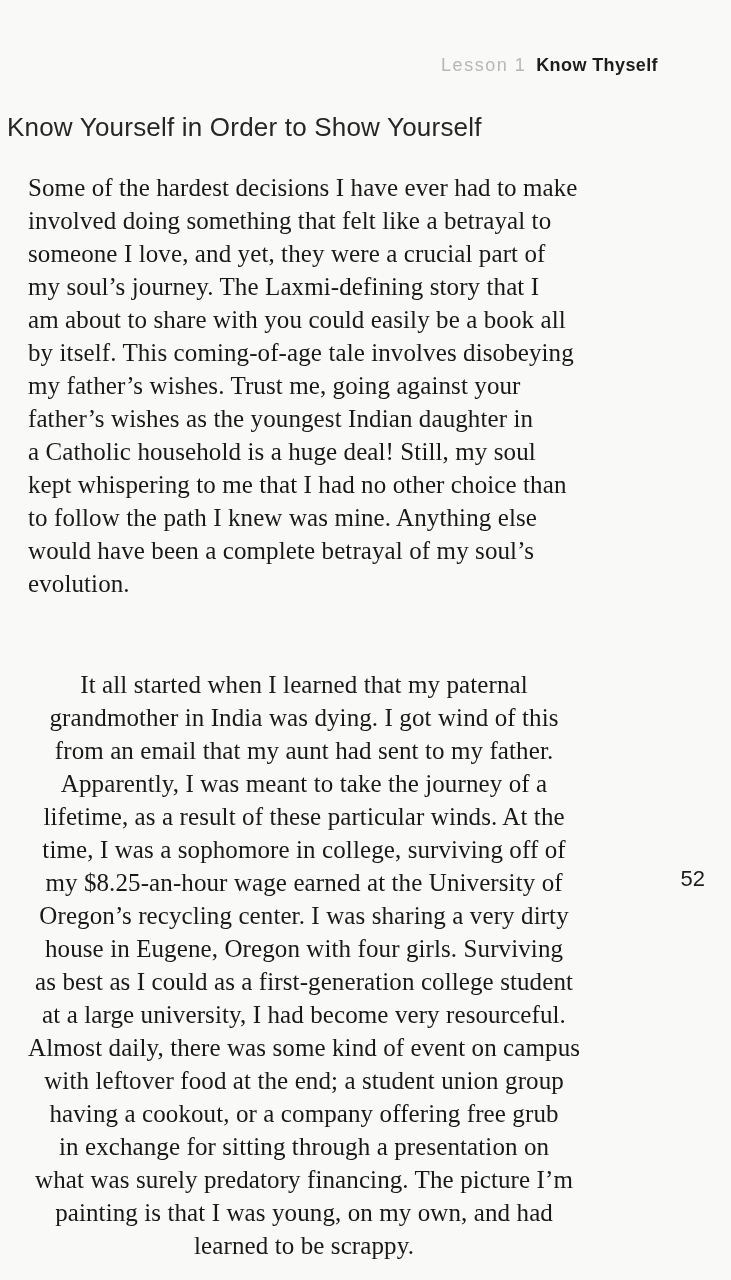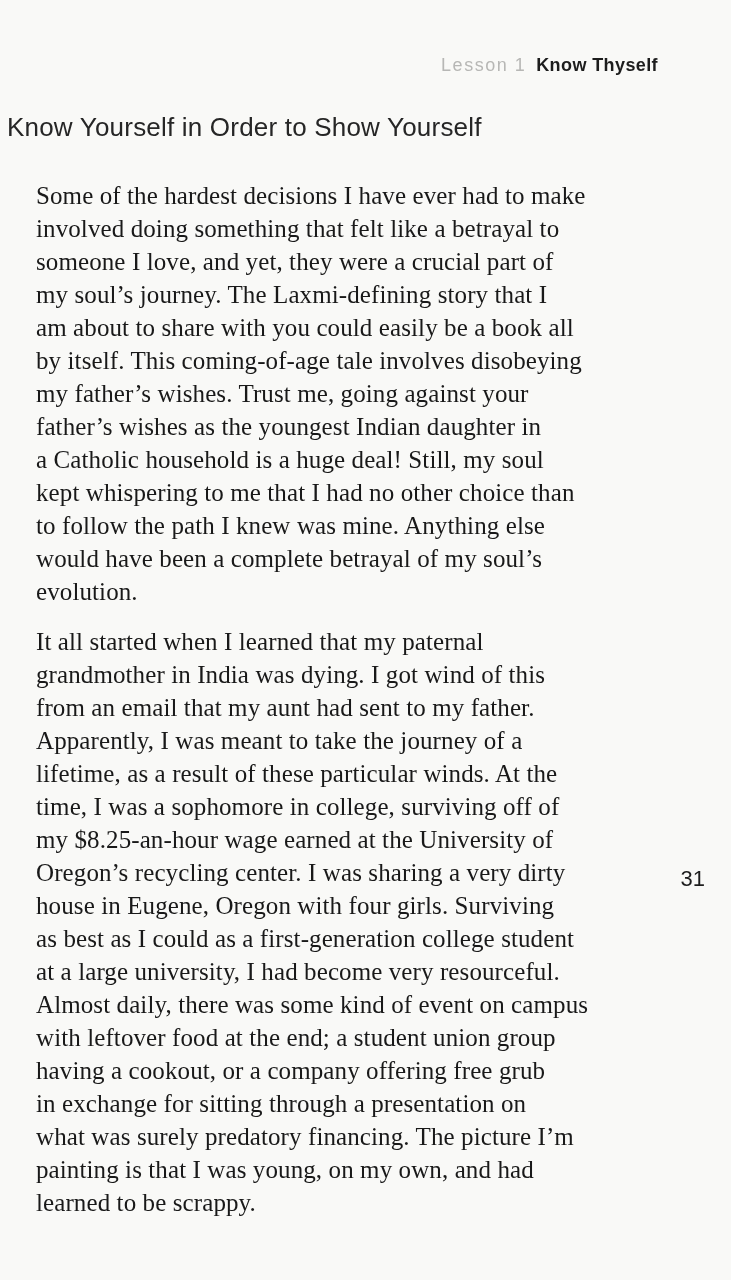--- a/index.html
+++ b/index.html
@@ -47,29 +47,29 @@
     font-family: "Liberation Sans", sans-serif;
     font-size: 26px;
     font-weight: 500;
     color: #262626;
     letter-spacing: 0.2px;
     white-space: nowrap;
   }
   .body-para {
     position: absolute;
     left: 20px;
-    margin: 16px;
+    margin: 8px;
     font-size: 25px;
     line-height: 33px;
     color: #191919;
     white-space: pre;
     letter-spacing: 0.1px;
   }
   .para-1 { top: 163px; }
-  .para-2 { top: 609px; }
+  .para-2 { top: 660px; text-align: center; }
   .page-number {
     position: absolute;
     right: 26px;
     bottom: 16px;
     font-family: "Liberation Sans", sans-serif;
     font-size: 22px;
     font-weight: 500;
     color: #1d1d1d;
   }
 </style>
@@ -111,15 +111,15 @@
 as best as I could as a first-generation college student
 at a large university, I had become very resourceful.
 Almost daily, there was some kind of event on campus
 with leftover food at the end; a student union group
 having a cookout, or a company offering free grub
 in exchange for sitting through a presentation on
 what was surely predatory financing. The picture I’m
 painting is that I was young, on my own, and had
 learned to be scrappy.</p>
 
-  <div class="page-number">31</div>
+  <div class="page-number">52</div>
 
 </div>
 
 </body></html>

